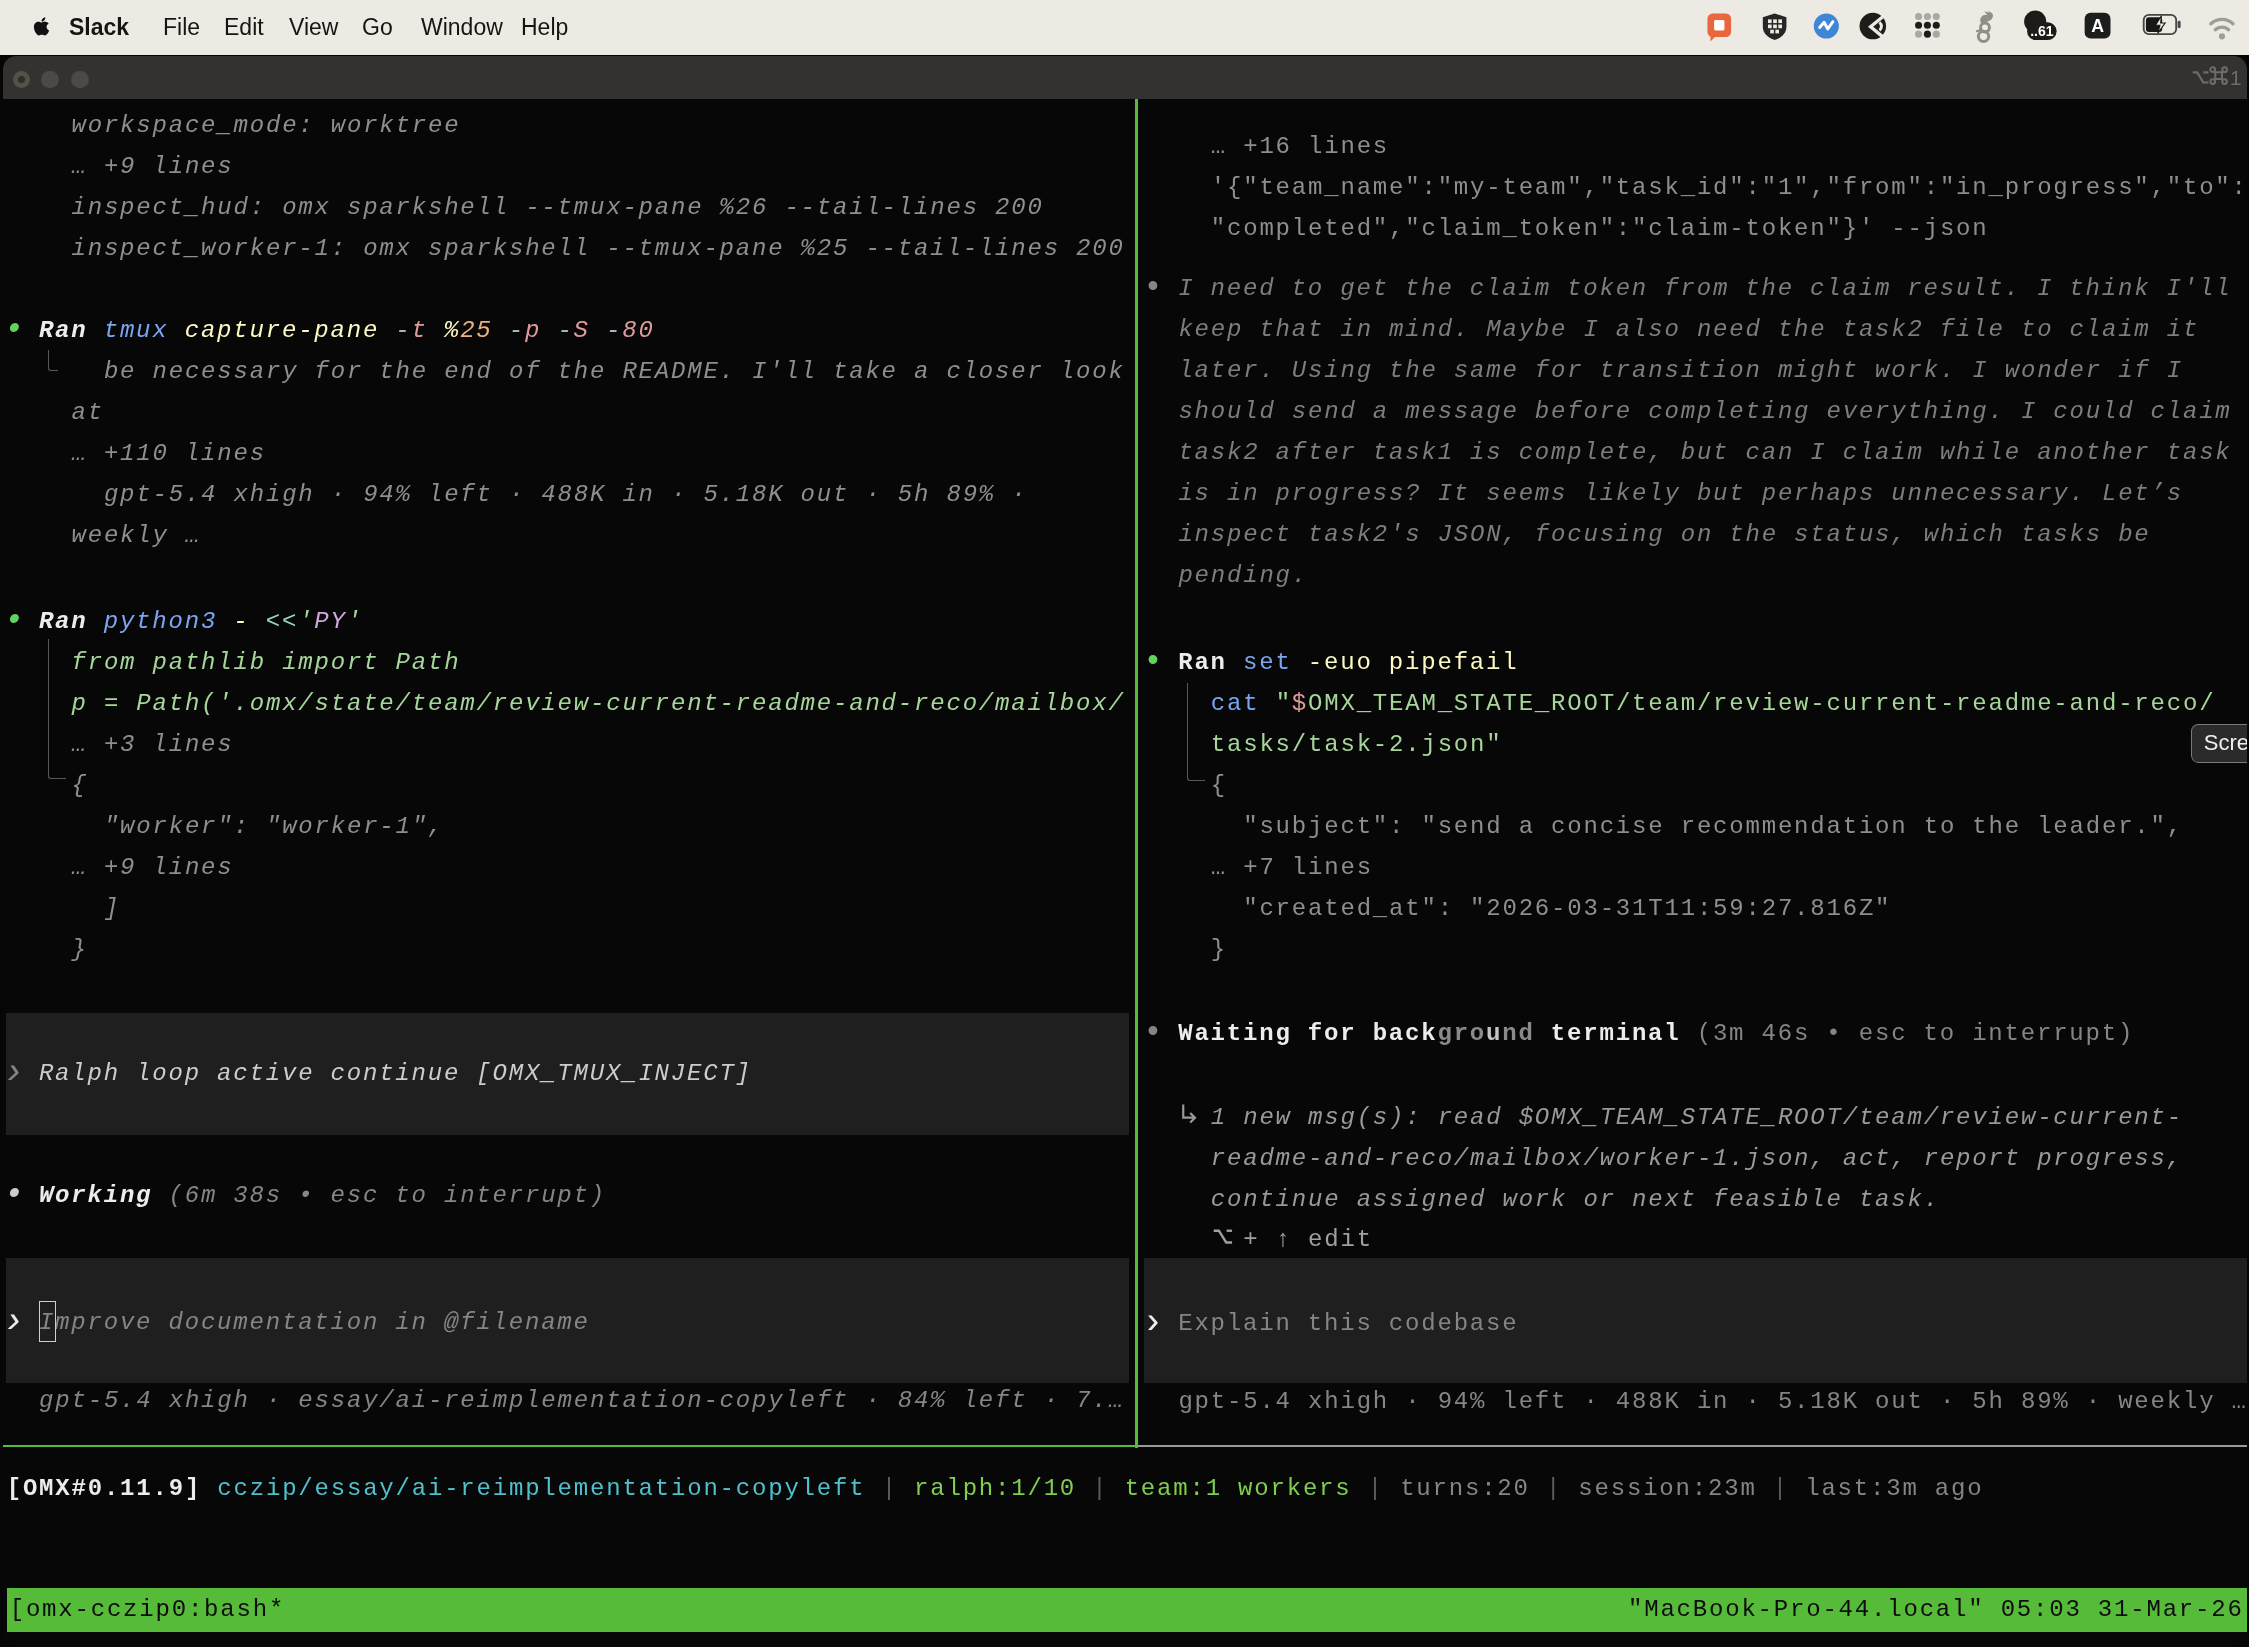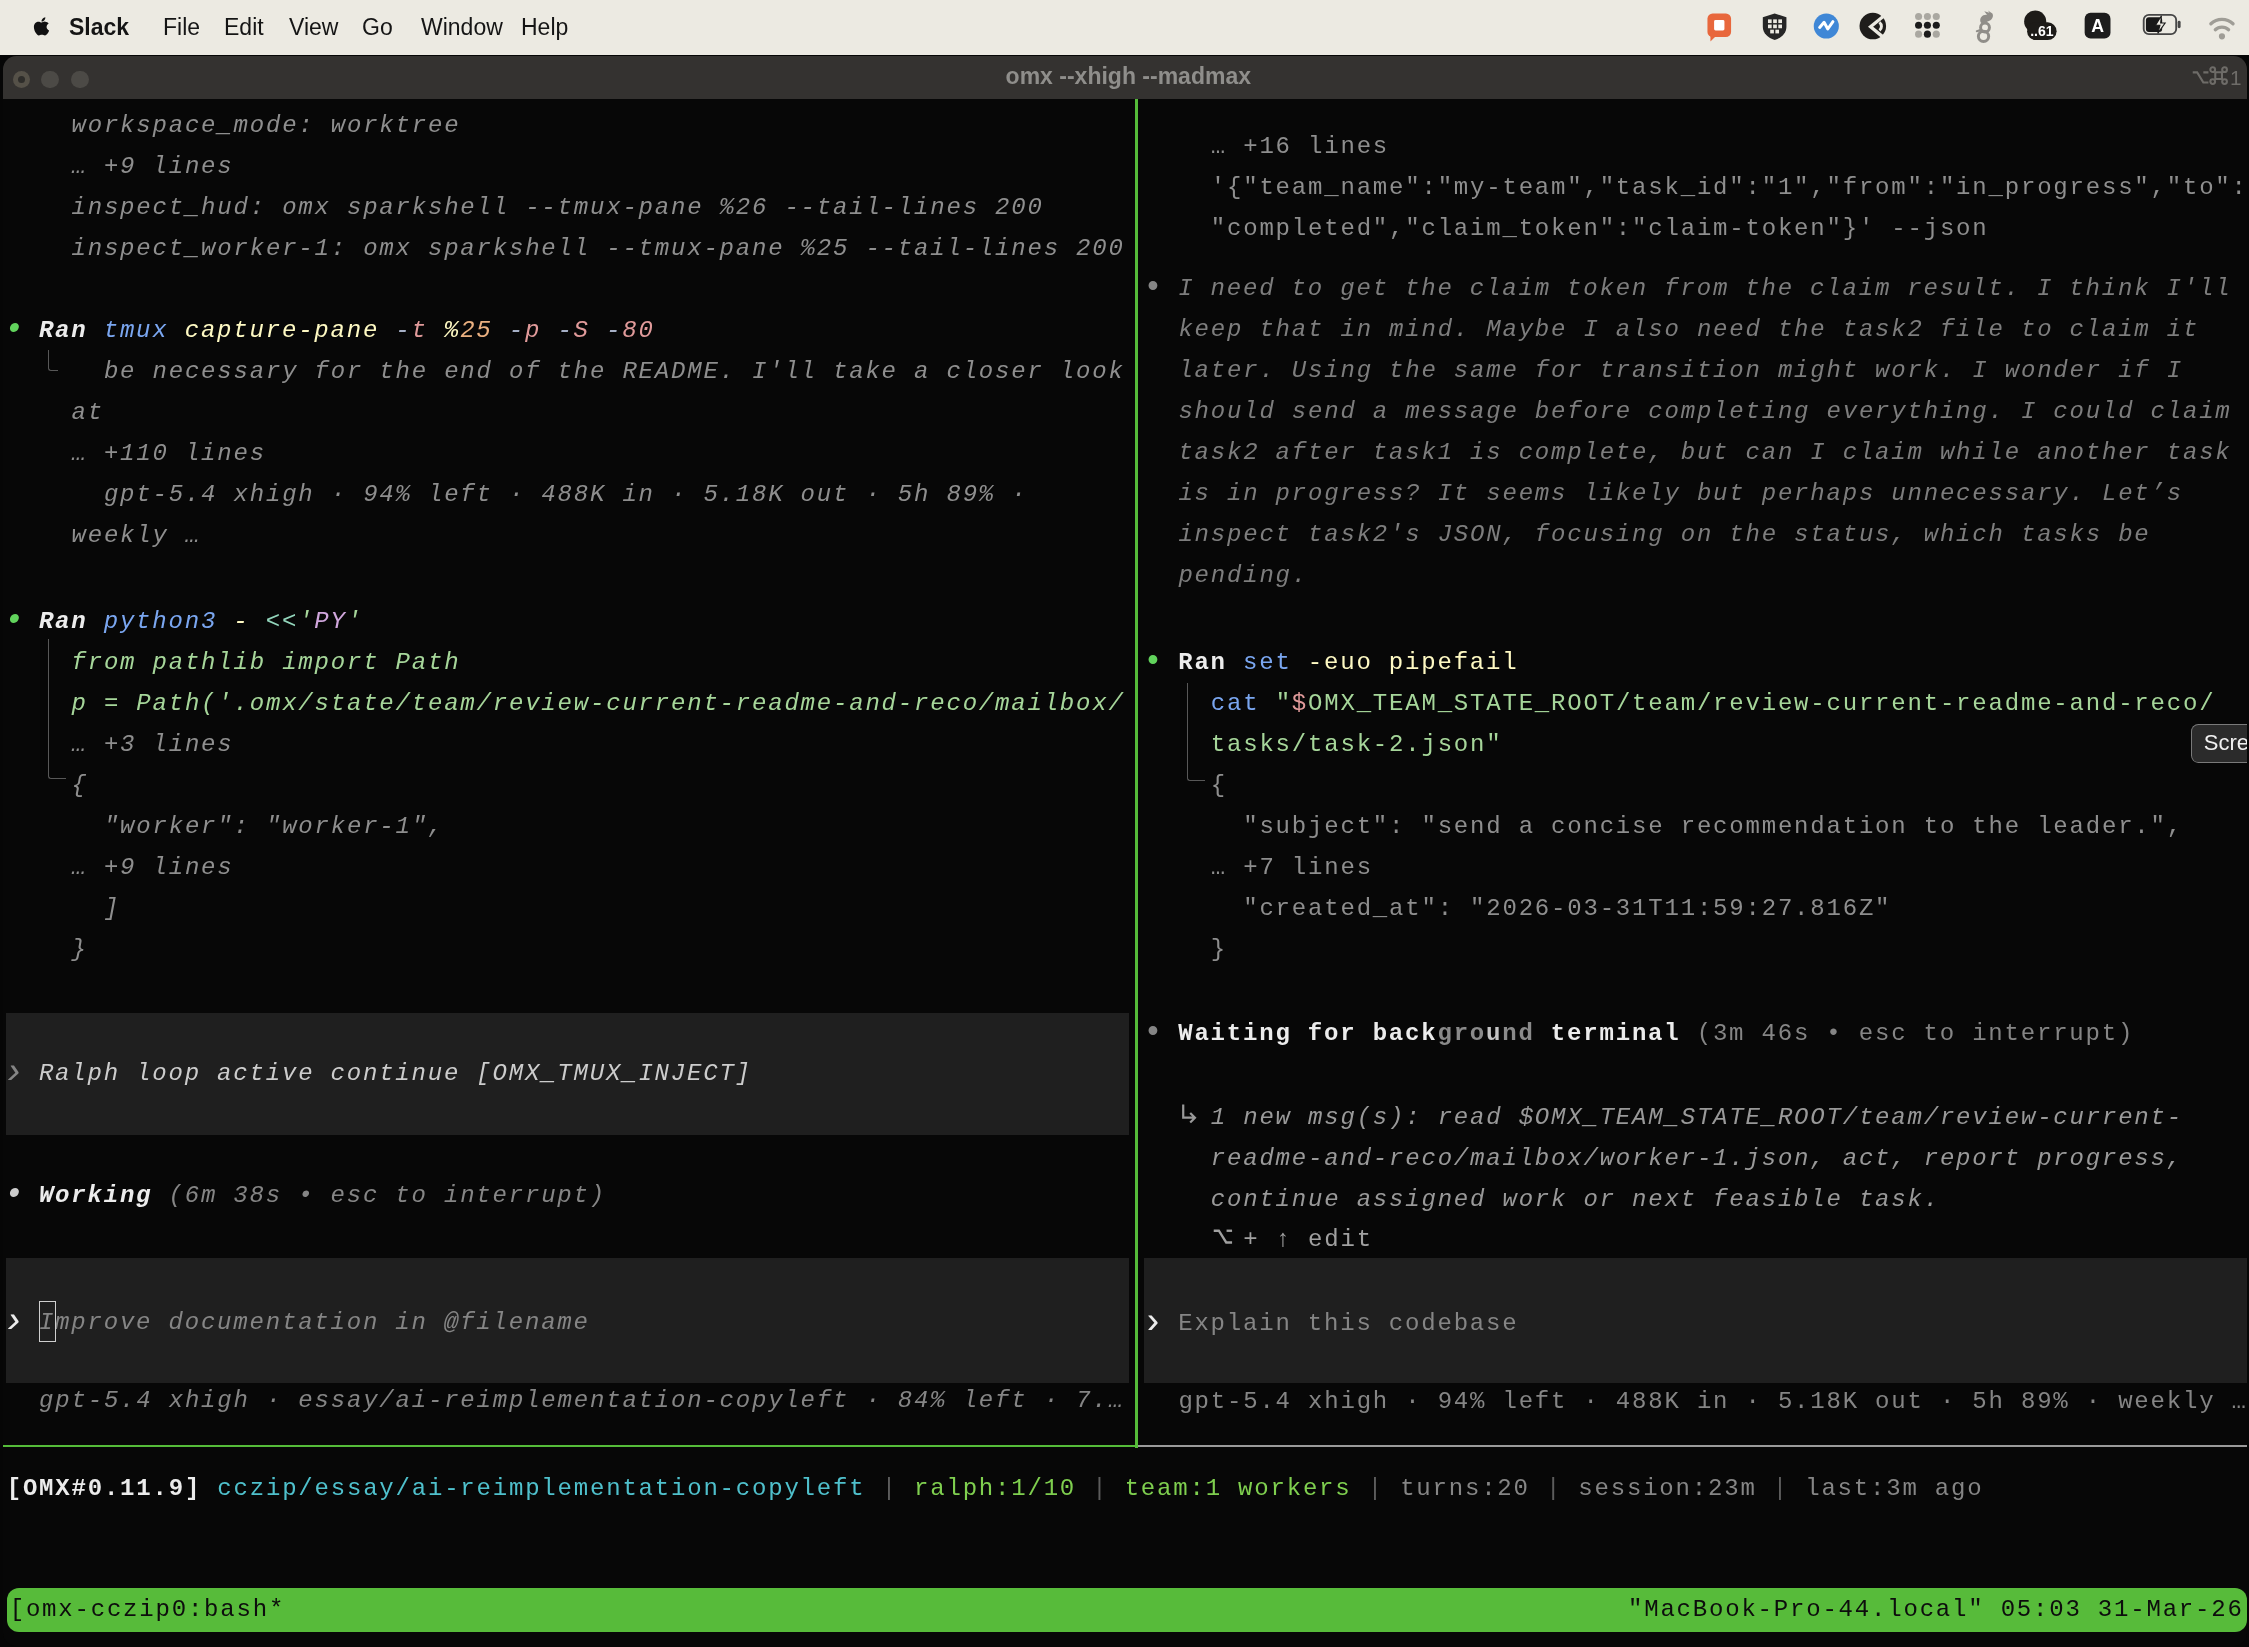--- a/index.html
+++ b/index.html
@@ -34,21 +34,21 @@
 .cy { color:#4fc0cc; }
 .hg { color:#7fcf4f; }
 .dg { color:#5c5c5c; }
 .dot { display:inline-block; width:16px; letter-spacing:0; transform:scale(1.35); }
 .pr { display:inline-block; width:16px; letter-spacing:0; transform:scale(1.5); }
 .box { position:absolute; background:#1f1f1f; }
 .corner { position:absolute; border-left:1.8px solid #585858; border-bottom:1.8px solid #585858; border-bottom-left-radius:3px; }
 #vsep { position:absolute; left:1132px; top:43px; width:3px; height:1349px; background:#55bb39; }
 #hlinel { position:absolute; left:0px; top:1389px; width:1132px; height:2.2px; background:#55bb39; }
 #hliner { position:absolute; left:1135px; top:1389px; width:1109px; height:2.2px; background:#9a9a9a; }
-#tmuxbar { position:absolute; left:3.7px; top:1532px; width:2240px; height:44px; background:#57bb3a; color:#0d0d0d;border-radius:12px; }
+#tmuxbar { position:absolute; left:3.7px; top:1532px; width:2240px; height:44px; background:#57bb3a; color:#0d0d0d; }
 #scre { position:absolute; left:1053px; top:625px; width:59px; height:39px; background:#2b2b2b;
   border:1.5px solid #7a7a7a; border-right:none; border-radius:7.4px 0 0 7.4px;
   font-family:"Liberation Sans", sans-serif; font-size:22px; color:#f0f0f0; line-height:36px; padding-left:11.8px;}
 </style></head>
 <body>
 <div id="menubar">
   <svg style="position:absolute;left:33px;top:15.5px;" width="17" height="20.7" viewBox="0 0 384 512">
       <path fill="#111" d="M318.7 268.7c-.2-36.7 16.4-64.4 50-84.8-18.8-26.9-47.2-41.7-84.7-44.6-35.5-2.8-74.3 20.7-88.5 20.7-15 0-49.4-19.7-76.4-19.7C63.3 141.2 4 184.8 4 273.5q0 39.3 14.4 81.2c12.8 36.7 59 126.7 107.2 125.2 25.2-.6 43-17.9 75.8-17.9 31.8 0 48.3 17.9 76.4 17.9 48.6-.7 90.4-82.5 102.6-119.3-65.2-30.7-61.7-90-61.7-91.9zm-56.6-164.2c27.3-32.4 24.8-61.9 24-72.5-24.1 1.4-52 16.4-67.9 34.9-17.5 19.8-27.8 44.3-25.6 71.9 26.1 2 49.9-11.4 69.5-34.3z"></path>
     </svg>
   <span class="mi b" style="left:69px;">Slack</span>
@@ -128,21 +128,20 @@
       <path d="M2 13 A21.5 21.5 0 0 1 32 13" stroke="#9f9d96" stroke-width="4.5" fill="none" stroke-linecap="round"></path>
     </g>
   </svg>
 </div>
 <div id="win">
   <div id="titlebar">
     <div class="tl" style="left:9.6px; background:#555148;"></div>
     <div class="tl" style="left:38px; background:#4c4a46;"></div>
     <div class="tl" style="left:68px; background:#4c4a46;"></div>
     <div style="position:absolute;left:14.8px;top:20px;width:7.4px;height:7.4px;border-radius:50%;background:#2e2d2a;"></div>
-    <div id="wtitle">omx --xhigh --madmax</div>
     <svg style="position:absolute;left:2189px;top:12.5px;" width="19" height="19" viewBox="0 0 26 26">
       <path d="M1 4.5 h6 l8.5 14 h7" stroke="#6e6c68" stroke-width="3" fill="none"></path>
       <path d="M15.5 4.5 h7" stroke="#6e6c68" stroke-width="3" fill="none"></path>
     </svg>
     <svg style="position:absolute;left:2206px;top:10.3px;" width="20" height="20" viewBox="0 0 27 27">
       <path d="M8.5 8.5 H17.5 V17.5 H8.5 Z" stroke="#6e6c68" stroke-width="2.8" fill="none"></path>
       <circle cx="5" cy="5" r="3.2" stroke="#6e6c68" stroke-width="2.8" fill="none"></circle>
       <circle cx="21" cy="5" r="3.2" stroke="#6e6c68" stroke-width="2.8" fill="none"></circle>
       <circle cx="5" cy="21" r="3.2" stroke="#6e6c68" stroke-width="2.8" fill="none"></circle>
       <circle cx="21" cy="21" r="3.2" stroke="#6e6c68" stroke-width="2.8" fill="none"></circle>

